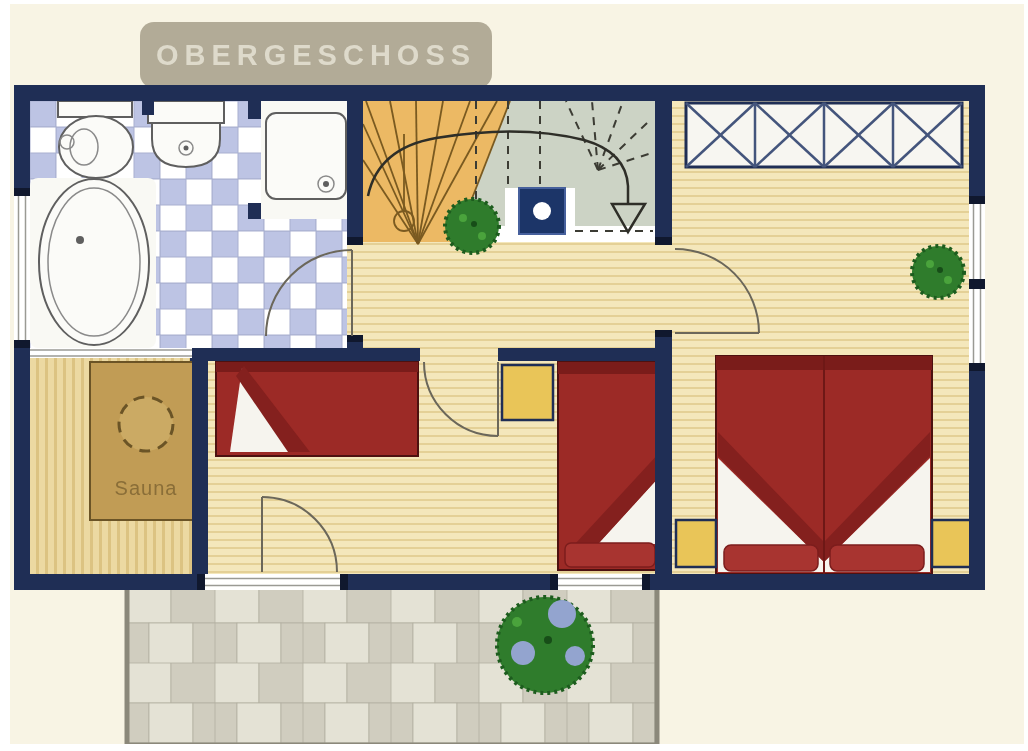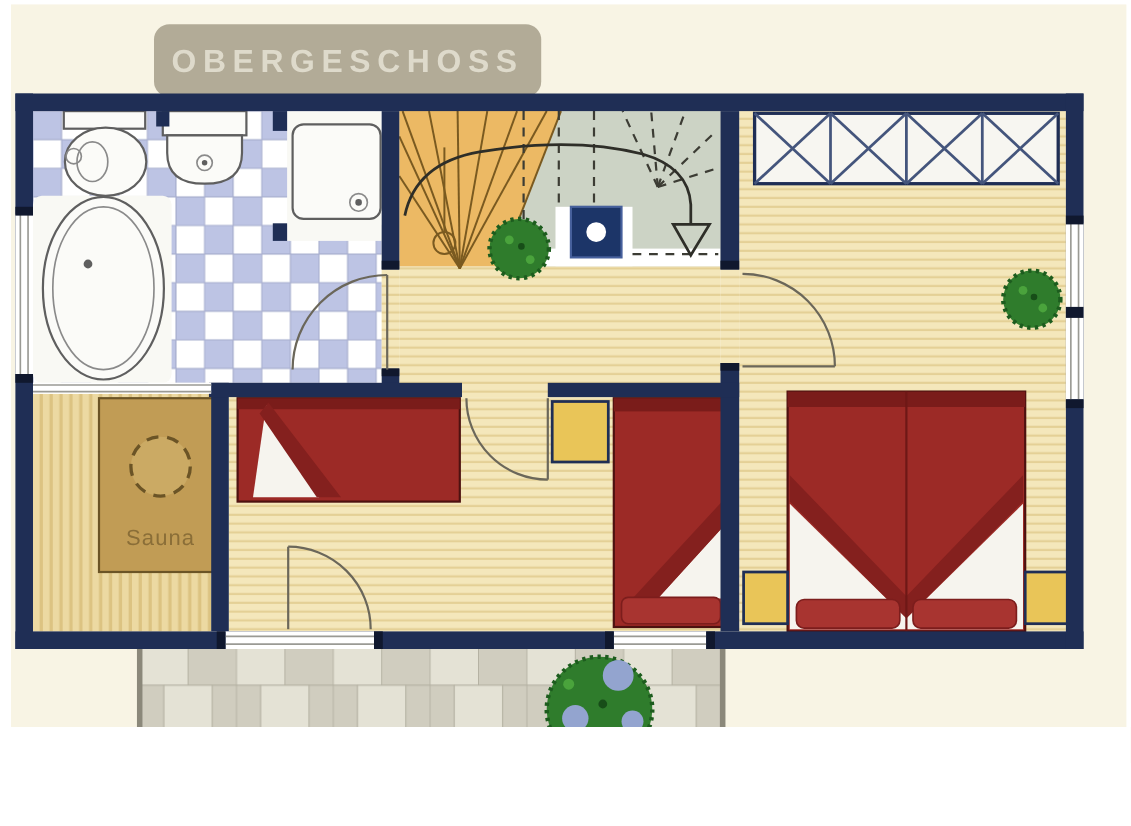--- a/index.html
+++ b/index.html
@@ -1,16 +1,16 @@
 <!DOCTYPE html>
 <html style="--bg: #f8f4e4; --wall: #1f2e55; --wallcap: #10182e; --banner: #b2ab97; --bannerText: #dedacb; --tileBlue: #bdc4e4; --tileWhite: #ffffff; --tileGrout: #a9b0d0; --woodLight: #f4e7bb; --woodLine: #e4d096; --saunaFloor: #ecd9a2; --saunaFloorLine: #dcc382; --saunaCabin: #c19c55; --saunaCabin2: #cbaa64; --saunaText: #8a6e38; --stairOrange: #ecb964; --stairGray: #ccd3c5; --bedRed: #9c2a26; --bedDark: #7a1c1a; --bedFold: #84201e; --pillow: #a83430; --nightstand: #e9c558; --paver1: #e4e2d5; --paver2: #d0cdbf; --paverGrout: #b3b0a1; --balconyBorder: #8b887a; --green: #2f7c2c; --greenDark: #1d5c1e; --berry: #93a4cf; --flue: #1c3568;"><head>
 <meta charset="utf-8">
 <style>
   html,body{margin:0;padding:0;background:#ffffff;}
-  .stage{width:1028px;height:661px;position:relative;font-family:"Liberation Sans",sans-serif;}
+  .stage{width:1028px;height:744px;position:relative;font-family:"Liberation Sans",sans-serif;}
   svg{display:block;}
   .bg{fill:var(--bg);}
   .wall{fill:var(--wall);}
   .wallcap{fill:var(--wallcap);}
   .banner{fill:var(--banner);}
   .banner-text{fill:var(--bannerText);font-weight:bold;font-size:29px;letter-spacing:6px;font-family:"Liberation Sans",sans-serif;}
   .sauna-text{fill:var(--saunaText);font-size:20px;letter-spacing:1px;font-family:"Liberation Sans",sans-serif;}
   .tile-blue{fill:var(--tileBlue);stroke:var(--tileGrout);stroke-width:1;}
   .tile-white{fill:var(--tileWhite);stroke:var(--tileGrout);stroke-width:1;}
   .wood{fill:var(--woodLight);}

